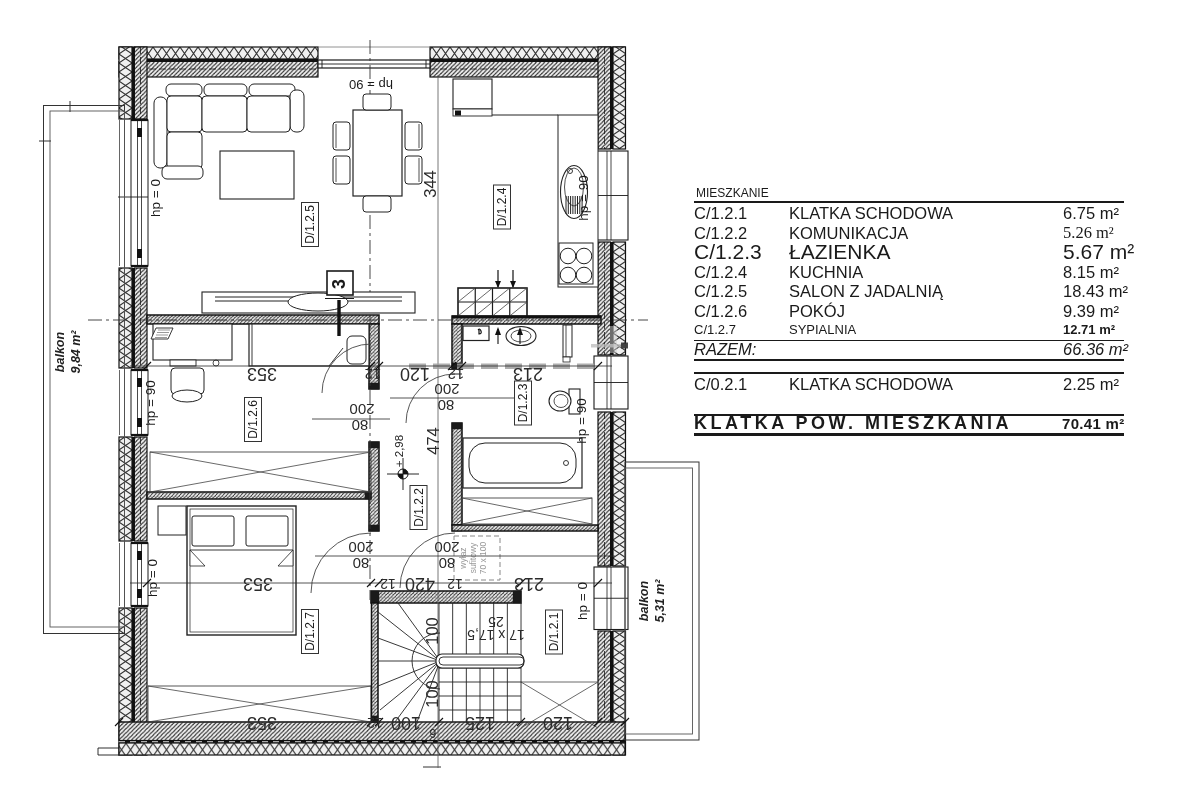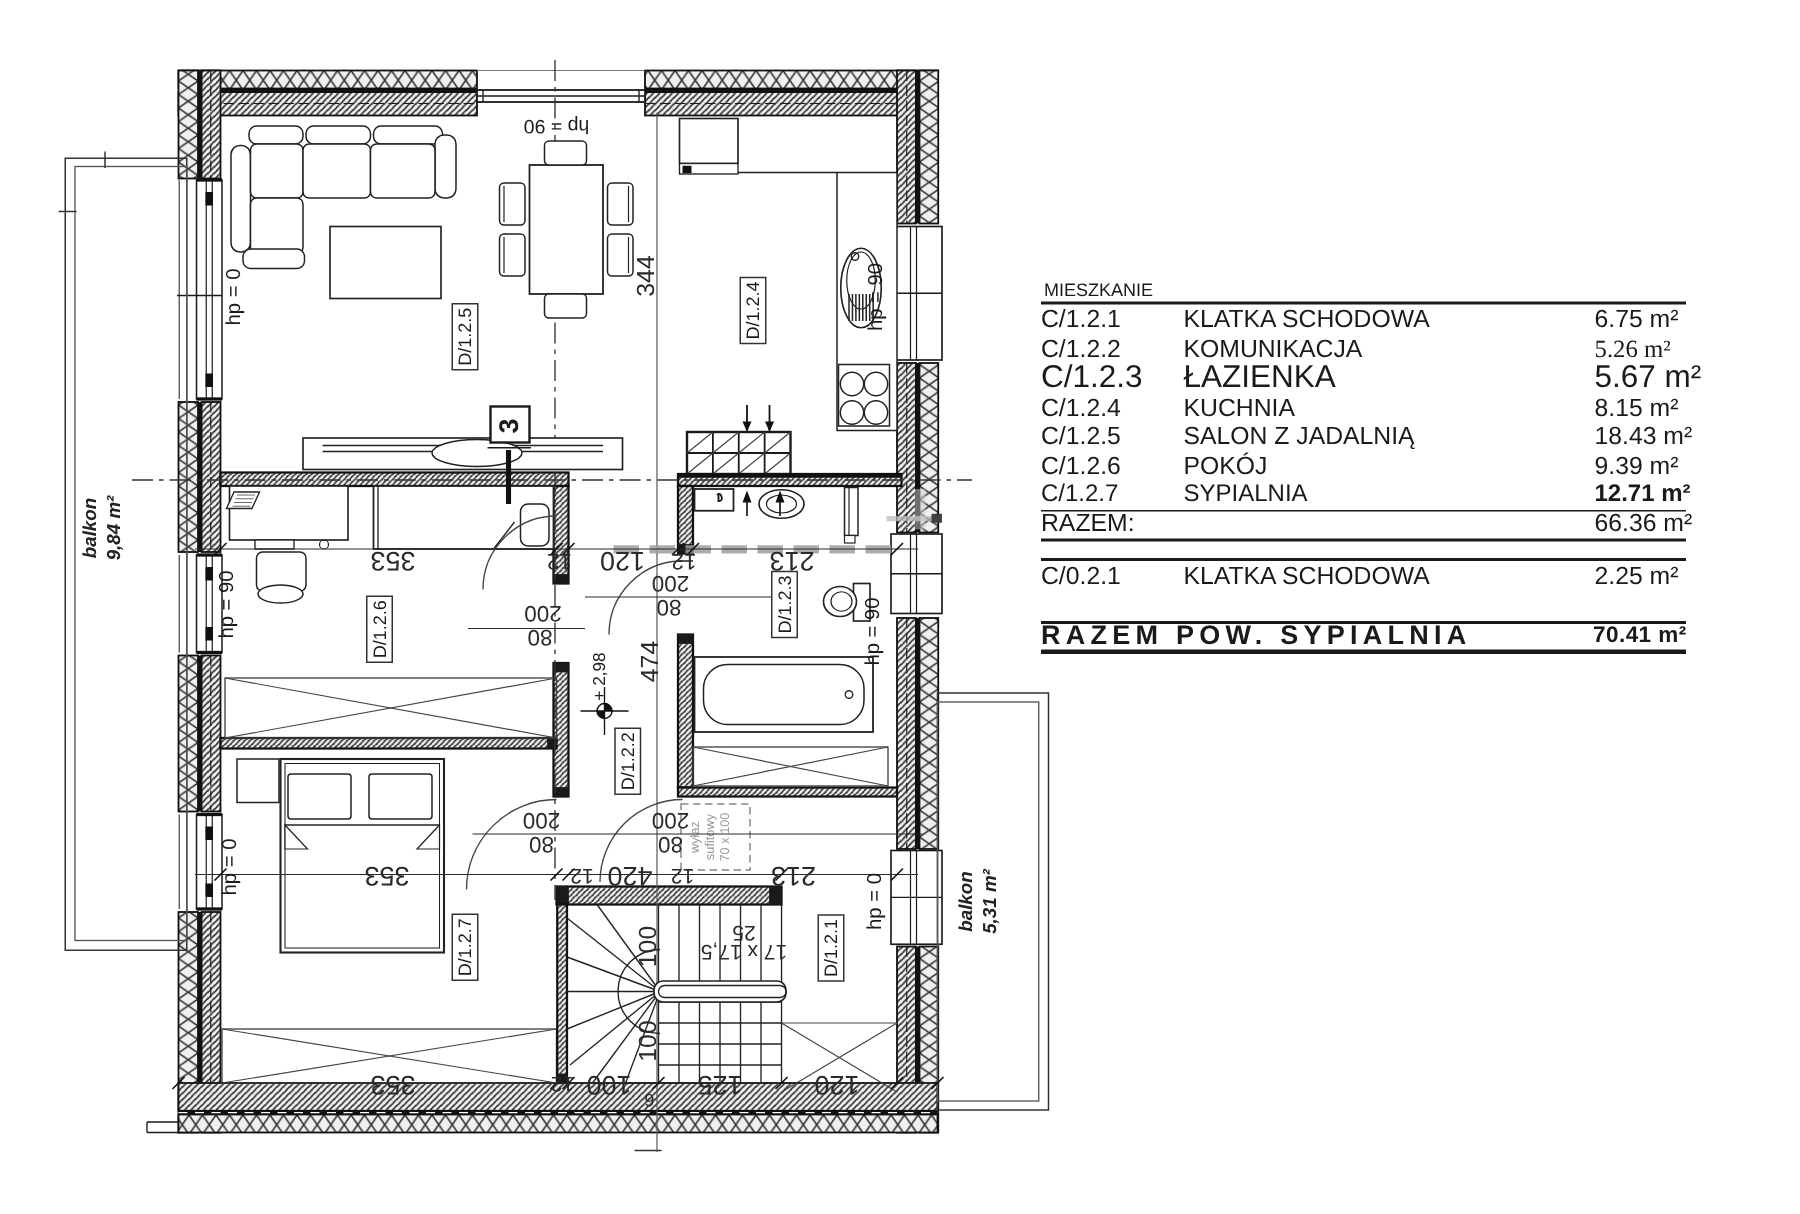--- a/index.html
+++ b/index.html
@@ -386,21 +386,21 @@
 </svg>
 <div style="position:absolute;left:694px;top:0;width:432px;font-family:'Liberation Sans',sans-serif;color:#1a1a1a;white-space:nowrap;">
 <div style="position:absolute;left:2px;top:185px;font-size:12px;line-height:16px;">MIESZKANIE</div>
 <div style="position:absolute;left:0;top:201px;width:430px;height:1.5px;background:#1a1a1a;"></div>
 <div style="position:absolute;left:0px;top:205px;font-size:16.5px;font-weight:normal;line-height:16.5px;"><span>C/1.2.1</span><span style="position:absolute;left:95px;">KLATKA SCHODOWA</span><span style="position:absolute;left:369px;">6.75 m²</span></div>
 <div style="position:absolute;left:0px;top:224.5px;font-size:16.5px;font-weight:normal;line-height:16.5px;"><span>C/1.2.2</span><span style="position:absolute;left:95px;">KOMUNIKACJA</span><span style="position:absolute;left:369px;font-family:Liberation Serif, serif;">5.26 m²</span></div>
 <div style="position:absolute;left:0px;top:244px;font-size:21px;font-weight:normal;line-height:16.5px;"><span>C/1.2.3</span><span style="position:absolute;left:95px;">ŁAZIENKA</span><span style="position:absolute;left:369px;">5.67 m²</span></div>
 <div style="position:absolute;left:0px;top:263.5px;font-size:16.5px;font-weight:normal;line-height:16.5px;"><span>C/1.2.4</span><span style="position:absolute;left:95px;">KUCHNIA</span><span style="position:absolute;left:369px;">8.15 m²</span></div>
 <div style="position:absolute;left:0px;top:283px;font-size:16.5px;font-weight:normal;line-height:16.5px;"><span>C/1.2.5</span><span style="position:absolute;left:95px;">SALON Z JADALNIĄ</span><span style="position:absolute;left:369px;text-align:right;">18.43 m²</span></div>
 <div style="position:absolute;left:0px;top:302.5px;font-size:16.5px;font-weight:normal;line-height:16.5px;"><span>C/1.2.6</span><span style="position:absolute;left:95px;">POKÓJ</span><span style="position:absolute;left:369px;">9.39 m²</span></div>
-<div style="position:absolute;left:0px;top:322px;font-size:16px;font-weight:normal;line-height:16.5px;"><span>C/1.2.7</span><span style="position:absolute;left:95px;">SYPIALNIA</span><span style="position:absolute;left:369px;font-weight:bold;">12.71 m²</span></div>
+<div style="position:absolute;left:0px;top:322px;font-size:13px;font-weight:normal;line-height:16.5px;"><span>C/1.2.7</span><span style="position:absolute;left:95px;">SYPIALNIA</span><span style="position:absolute;left:369px;font-weight:bold;">12.71 m²</span></div>
 <div style="position:absolute;left:0;top:339.5px;width:430px;height:1.5px;background:#1a1a1a;"></div>
-<div style="position:absolute;left:0px;top:341px;font-size:16.5px;font-weight:normal;line-height:16.5px;"><span>RAZEM:</span><span style="position:absolute;left:95px;"></span><span style="position:absolute;left:369px;">66.36 m²</span></div>
+<div style="position:absolute;left:0px;top:341px;font-size:16.5px;font-weight:normal;line-height:16.5px;font-style:italic;"><span>RAZEM:</span><span style="position:absolute;left:95px;"></span><span style="position:absolute;left:369px;">66.36 m²</span></div>
 <div style="position:absolute;left:0;top:359px;width:430px;height:1.5px;background:#1a1a1a;"></div>
 <div style="position:absolute;left:0;top:372px;width:430px;height:1.5px;background:#1a1a1a;"></div>
 <div style="position:absolute;left:0px;top:376px;font-size:16.5px;font-weight:normal;line-height:16.5px;"><span>C/0.2.1</span><span style="position:absolute;left:95px;">KLATKA SCHODOWA</span><span style="position:absolute;left:369px;">2.25 m²</span></div>
 <div style="position:absolute;left:0;top:414px;width:430px;height:1.5px;background:#1a1a1a;"></div>
-<div style="position:absolute;left:0px;top:414px;font-size:18px;font-weight:bold;line-height:18px;"><span style="letter-spacing:3.5px;">RAZEM POW. SYPIALNIA</span><span style="position:absolute;left:368px;top:1px;font-size:15px;letter-spacing:0.3px;">70.41 m²</span></div>
+<div style="position:absolute;left:0px;top:414px;font-size:18px;font-weight:bold;line-height:18px;"><span style="letter-spacing:3.5px;">KLATKA POW. MIESZKANIA</span><span style="position:absolute;left:368px;top:1px;font-size:15px;letter-spacing:0.3px;">70.41 m²</span></div>
 <div style="position:absolute;left:0;top:433px;width:430px;height:2.5px;background:#1a1a1a;"></div>
 </div>
 </body></html>

